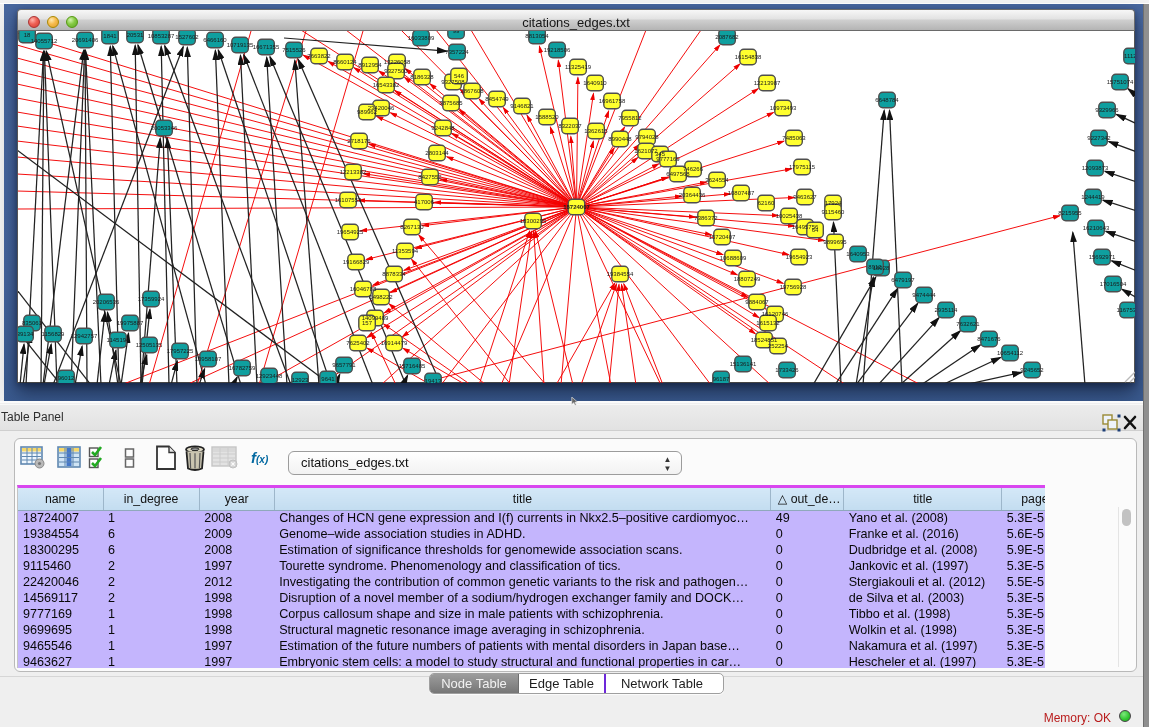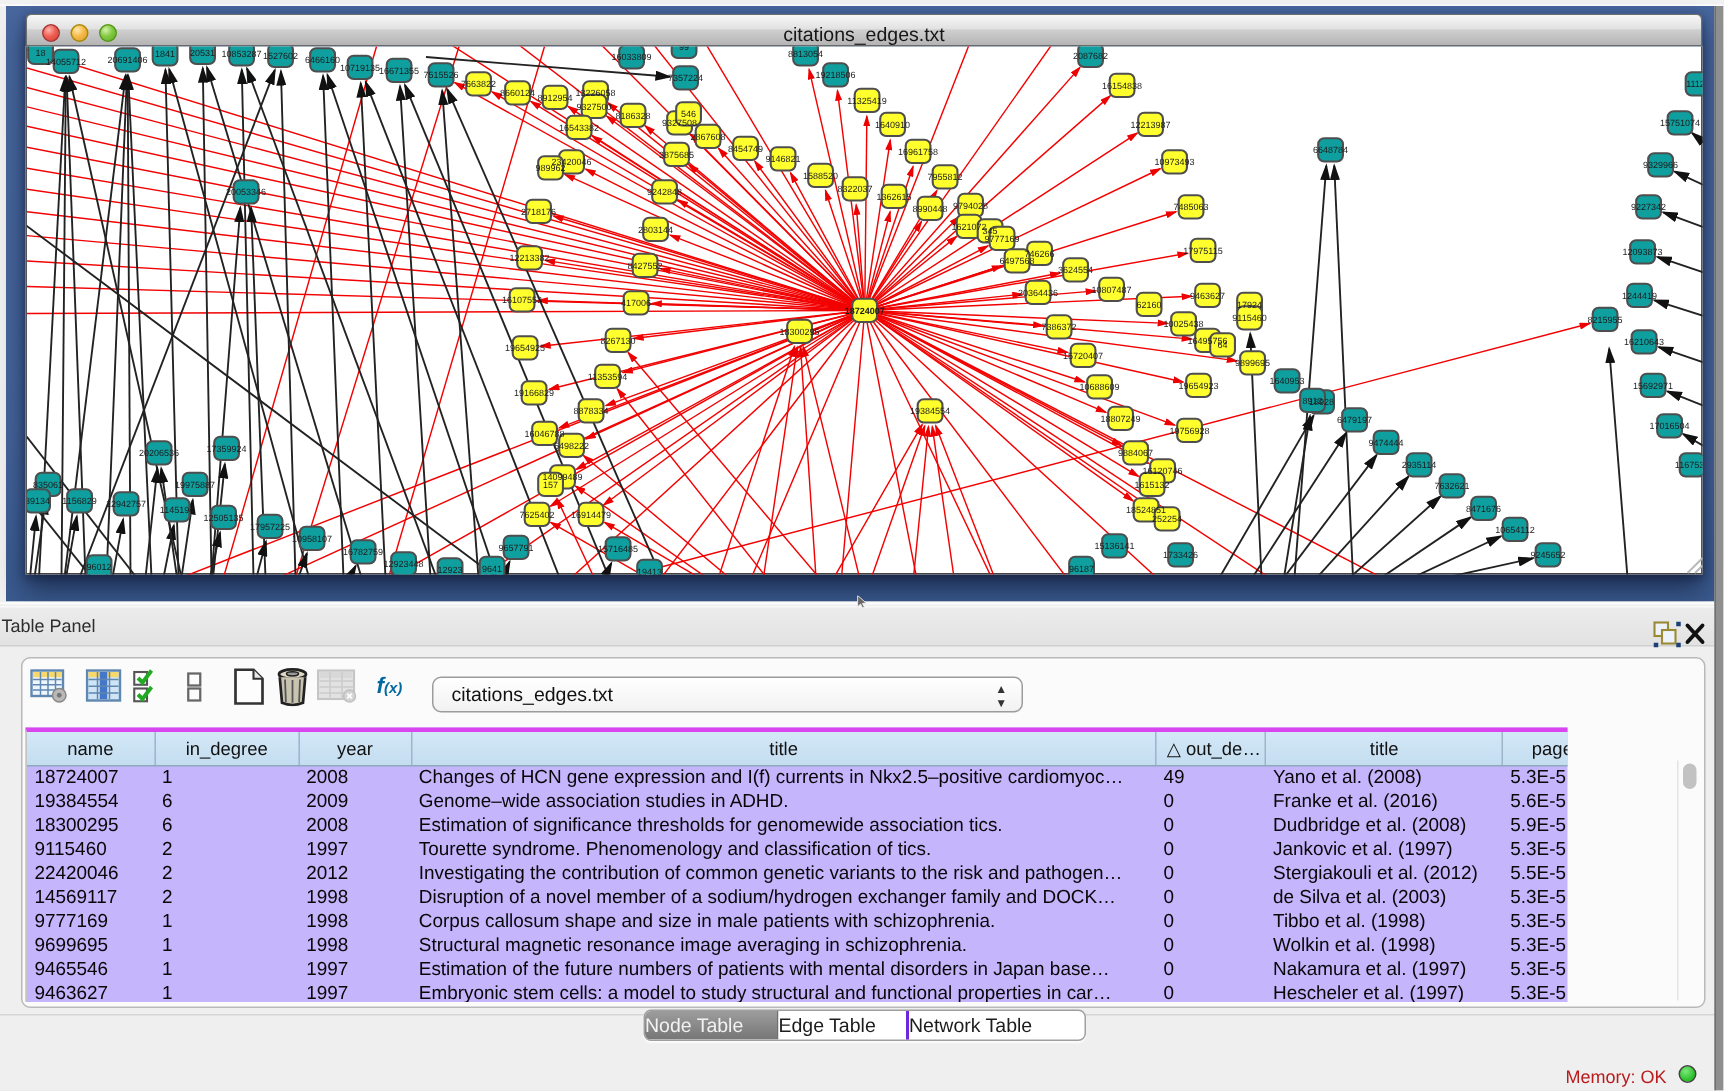--- a/index.html
+++ b/index.html
@@ -42,21 +42,21 @@
 td{height:16px;padding:0 0 0 5px;white-space:nowrap;overflow:hidden;color:#080808}
 .c1{width:85px}.c2{width:96px}.c3{width:75px}.c4{width:496px}.c5{width:73px}.c6{width:158px}.c7{width:90px}.c8{width:45px;border-right:none !important}
 th.c8{background:#fff;border:none}
 td.c1{padding-left:5px}
 
 #vsb{position:absolute;right:5px;top:70px;width:9px;height:17px;background:#c2c2c2;border-radius:5px}
 #vsbl{position:absolute;right:17px;top:68px;width:1px;height:160px;background:#e4e4e4}
 
 #tabline{position:absolute;left:0;top:275px;width:1143px;height:1px;background:#d6d6d6}
 #tabs{position:absolute;left:429px;top:272px;width:295px;height:21px;border:1px solid #9f9f9f;border-radius:5px;background:#fff;box-shadow:0 1px 1px rgba(255,255,255,.8), inset 0 1px 0 rgba(255,255,255,.6);font-size:13px;display:flex}
-#tabs div{flex:0 0 auto;text-align:left;line-height:20px;color:#1c1c1c}
+#tabs div{flex:0 0 auto;text-align:center;line-height:20px;color:#1c1c1c}
 #tabs .sel{width:89px;background:linear-gradient(180deg,#9d9d9d,#767676);color:#f2f2f2;border-radius:4px 0 0 4px;border-right:1px solid #6f6f6f}
 #tabs .t2{width:87px;border-right:2px solid #6d28d9}
 #tabs .t3{width:112px}
 
 #mem{position:absolute;right:32px;top:310px;font-size:12px;color:#b91c1c}
 #memdot{position:absolute;right:12px;top:309px;width:12px;height:12px;border-radius:50%;background:radial-gradient(circle at 38% 32%,#7ee87e,#2fc42f 60%,#22a822);border:1px solid #444}
 </style></head>
 <body>
 <div id="stage">
   <div id="desk"></div>
@@ -656,21 +656,21 @@
                 <td class="c4">Genome–wide association studies in ADHD.</td>
                 <td class="c5">0</td>
                 <td class="c6">Franke et al. (2016)</td>
                 <td class="c7">5.6E-5</td>
                 <td class="c8"></td>
               </tr>
 <tr>
                 <td class="c1">18300295</td>
                 <td class="c2">6</td>
                 <td class="c3">2008</td>
-                <td class="c4">Estimation of significance thresholds for genomewide association tics.</td>
+                <td class="c4">Estimation of significance thresholds for genomewide association scans.</td>
                 <td class="c5">0</td>
                 <td class="c6">Dudbridge et al. (2008)</td>
                 <td class="c7">5.9E-5</td>
                 <td class="c8"></td>
               </tr>
 <tr>
                 <td class="c1">9115460</td>
                 <td class="c2">2</td>
                 <td class="c3">1997</td>
                 <td class="c4">Tourette syndrome. Phenomenology and classification of tics.</td>

